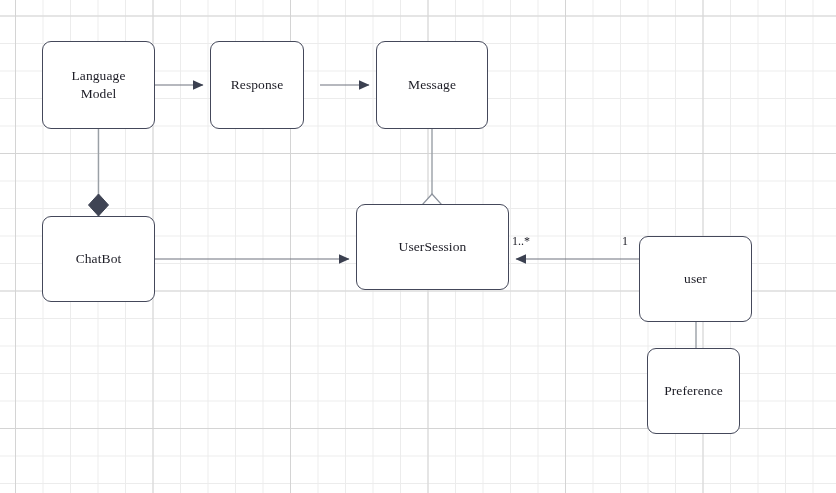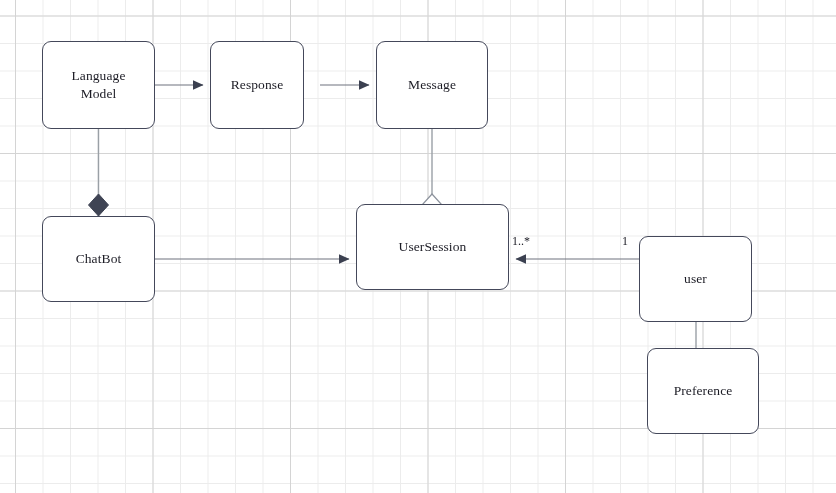--- a/index.html
+++ b/index.html
@@ -138,21 +138,21 @@
   </div>
 
   <div class="node" style="left:356px; top:204px; width:153px; height:86px;">
     <span class="label">UserSession</span>
   </div>
 
   <div class="node" style="left:639px; top:216px; width:113px; height:86px;margin-top:20px;">
     <span class="label">user</span>
   </div>
 
-  <div class="node" style="left:647px; top:348px; width:112px; height:86px;">
+  <div class="node" style="left:647px; top:348px; width:93px; height:86px;">
     <span class="label">Preference</span>
   </div>
 
   <span class="mult" style="left:512px; top:234px;">1..*</span>
 
   <span class="mult" style="left:622px; top:234px;">1</span>
 
 </div>
 
 </body></html>

